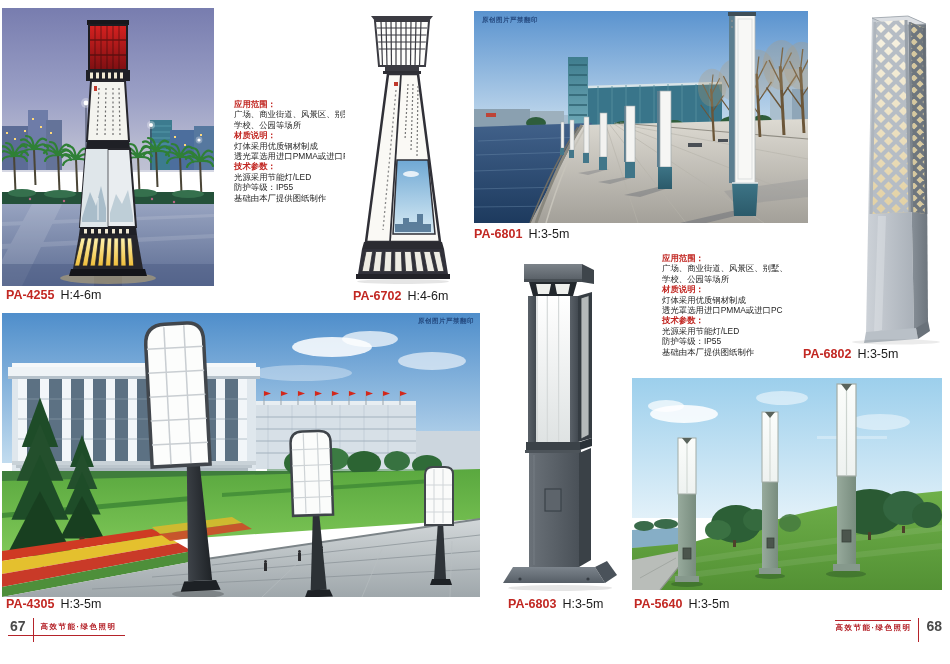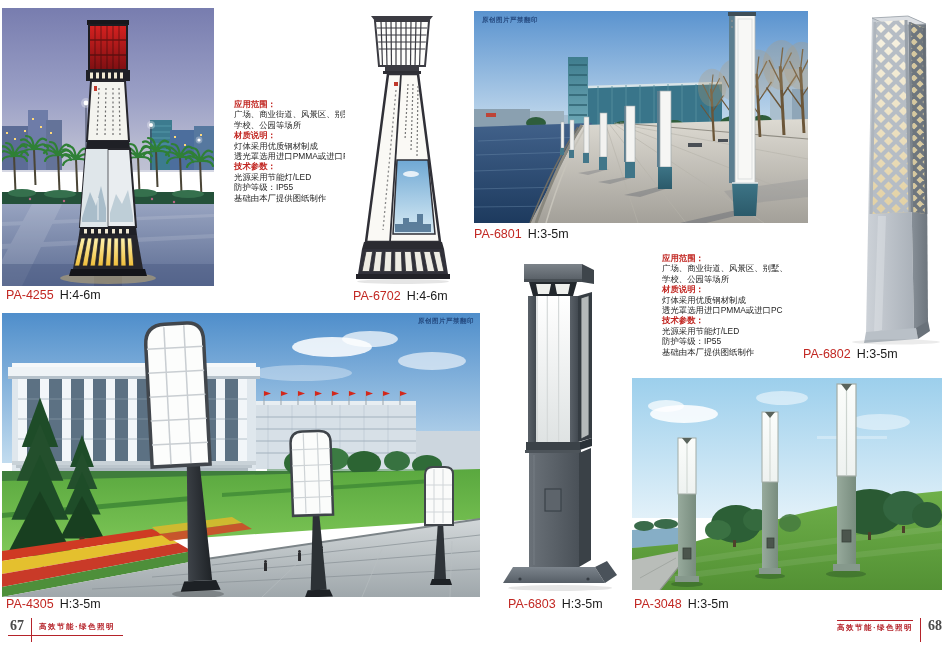--- a/index.html
+++ b/index.html
@@ -1,27 +1,27 @@
 <!DOCTYPE html>
 <html><head>
 <meta charset="utf-8">
 <style>
   html,body{margin:0;padding:0;background:#ffffff;}
   .page{position:relative;width:950px;height:664px;background:#ffffff;overflow:hidden;
         font-family:"Liberation Sans",sans-serif;}
   .photo{position:absolute;overflow:hidden;background:#fff;}
   .photo svg{display:block;}
   .label{position:absolute;white-space:nowrap;font-size:12.5px;line-height:14px;}
-  .label .code{color:#c22823;font-weight:normal;}
+  .label .code{color:#c22823;font-weight:bold;}
   .label .ht{color:#1c1c1c;font-weight:normal;margin-left:6px;}
   .spec{position:absolute;font-size:8.4px;line-height:10.4px;color:#1f1f1f;white-space:nowrap;}
   .spec .sh{color:#c22823;font-weight:bold;}
   .wm{position:absolute;font-size:6.5px;font-weight:bold;color:#16366b;opacity:.8;
       letter-spacing:.5px;white-space:nowrap;z-index:5;}
-  .footer-l,.footer-r{position:absolute;display:flex;align-items:center;z-index:6;font-family:Liberation Serif, serif;}
+  .footer-l,.footer-r{position:absolute;display:flex;align-items:center;z-index:6;}
   .fnum{font-size:14px;font-weight:bold;color:#4a4a4a;line-height:14px;}
   .fslogan{font-size:7.5px;font-weight:bold;color:#b5232a;letter-spacing:1.5px;line-height:9px;}
   .footer-l{left:8px;top:619px;border-bottom:1px solid #b5232a;padding:0 8px 2px 2px;}
   .footer-r{right:8px;top:619px;padding-bottom:2px;}
   .footer-r .fslogan{border-top:1px solid #b5232a;padding-top:2px;}
   .fvline{width:1px;background:#b5232a;align-self:stretch;margin:-1px 7px -9px 7px;}
 </style>
 </head>
 <body>
 
@@ -769,21 +769,21 @@
       <ellipse cx="214" cy="196" rx="20" ry="3.5" fill="#2f5b28" opacity=".5"></ellipse>
       <rect x="201" y="186" width="27" height="7" fill="#86998c"></rect>
       <rect x="205" y="98" width="19" height="88" fill="url(#body7)"></rect>
       <rect x="210" y="152" width="9" height="12" fill="#4b554d" stroke="#39423b" stroke-width=".8"></rect>
       <rect x="205" y="6" width="19" height="92" fill="url(#dif7)" stroke="#a2aca6" stroke-width="1.2"></rect>
       <line x1="214.5" y1="7" x2="214.5" y2="97" stroke="#cdd4cf" stroke-width="1.2"></line>
       <polygon points="209,6 220,6 214.5,13" fill="#5a645c"></polygon>
     </svg>
   </div>
   <div class="label" style="left:634px;top:597px">
-    <span class="code">PA-3048</span><span class="ht">H:3-5m</span>
+    <span class="code">PA-5640</span><span class="ht">H:3-5m</span>
   </div>
 
   <div class="footer-l">
     <span class="fnum">67</span>
     <span class="fvline"></span>
     <span class="fslogan">高效节能·绿色照明</span>
   </div>
   <div class="footer-r">
     <span class="fslogan">高效节能·绿色照明</span>
     <span class="fvline"></span>

